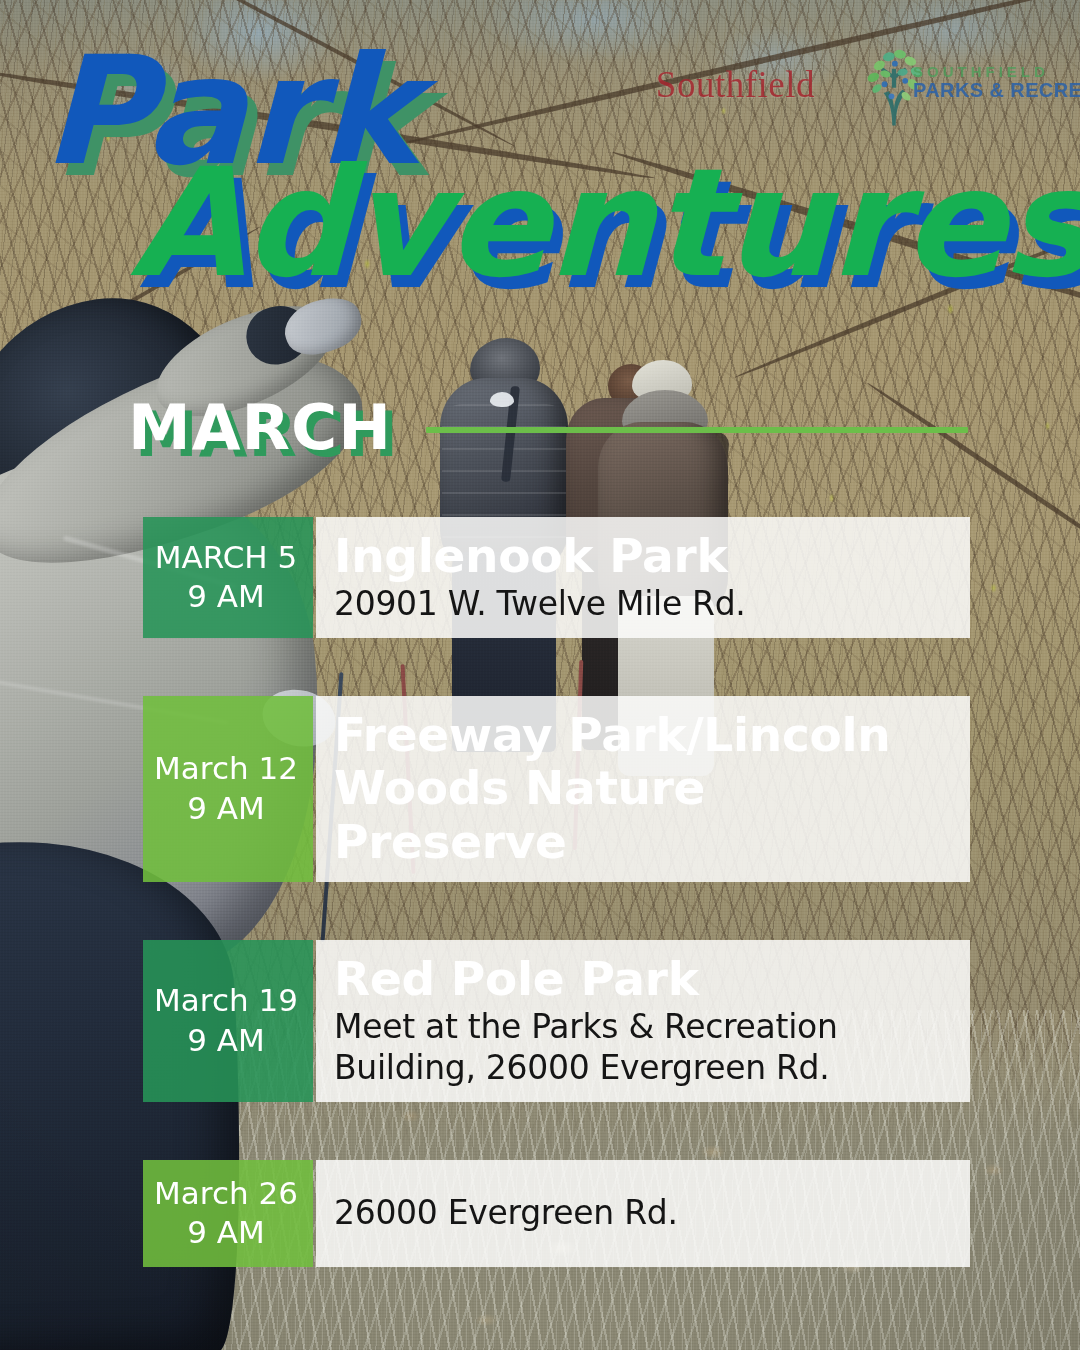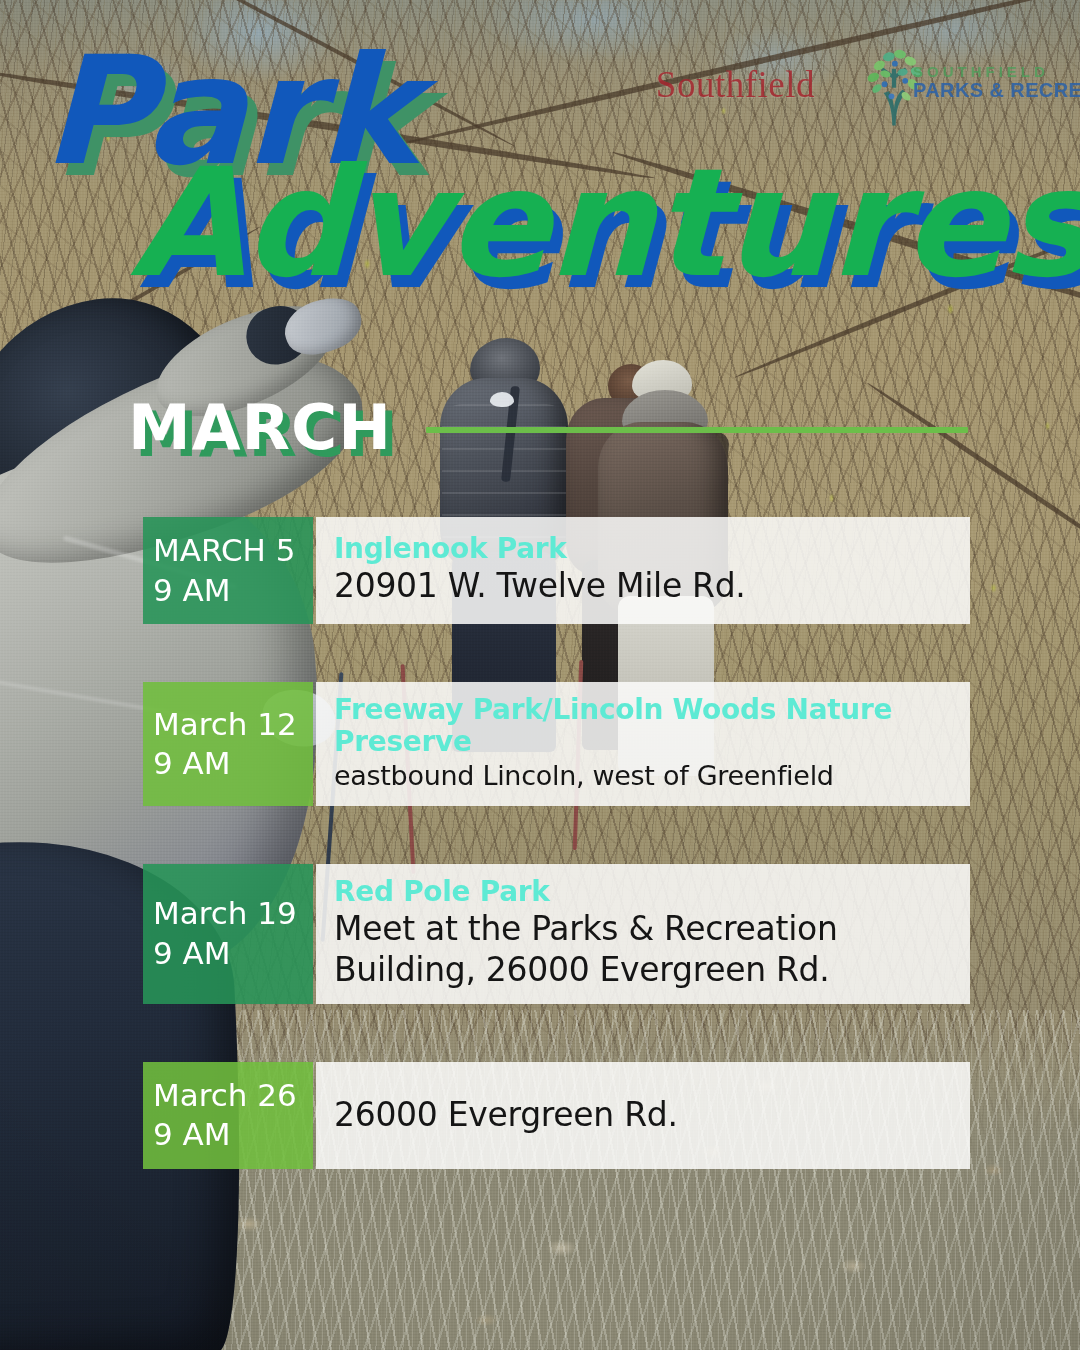--- a/index.html
+++ b/index.html
@@ -333,37 +333,37 @@
   .event{ display:flex; align-items:stretch; margin-bottom:58px; }
   .event:last-child{ margin-bottom:8px; }
 
   .ev-date{
     width:170px; flex:0 0 170px;
     display:flex; flex-direction:column; justify-content:center;
     padding:14px 14px 14px 10px;
     color:#ffffff;
     font-family:"DejaVu Sans", sans-serif;
     font-size:31px; line-height:1.28;
-    text-align:left;
+    text-align:center;
   }
   .ev-date .d-day{ display:block; }
   .ev-date .d-time{ display:block; }
   .ev-date.dark { background:rgba(39,148,88,.88); }
   .ev-date.light{ background:rgba(113,190,62,.88); }
 
   .ev-info{
     flex:1;
     background:rgba(252,252,250,.86);
     padding:12px 20px 14px 18px;
     display:flex; flex-direction:column; justify-content:center;
     margin-left:3px;
   }
   .ev-name{
     font-family:"DejaVu Sans", sans-serif;
-    font-size:28px; font-weight:bold; color:#5eead4;
+    font-size:47px; font-weight:bold; color:#ffffff;
     line-height:1.14; letter-spacing:-.3px;
   }
   .ev-addr{
     font-family:"DejaVu Sans", sans-serif;
     font-size:33px; color:#151515;
     line-height:1.18; letter-spacing:-.3px;
     margin-top:2px;
   }
   .ev-addr.small{ font-size:27px; }
 </style>
@@ -491,21 +491,20 @@
             <div class="ev-addr">20901 W. Twelve Mile Rd.</div>
           </div>
         </div>
         <div class="event">
           <div class="ev-date light">
             <span class="d-day">March 12</span>
             <span class="d-time">9 AM</span>
           </div>
           <div class="ev-info">
             <div class="ev-name">Freeway Park/Lincoln Woods Nature Preserve</div>
-            <div class="ev-addr small">eastbound Lincoln, west of Greenfield</div>
           </div>
         </div>
         <div class="event">
           <div class="ev-date dark">
             <span class="d-day">March 19</span>
             <span class="d-time">9 AM</span>
           </div>
           <div class="ev-info">
             <div class="ev-name">Red Pole Park</div>
             <div class="ev-addr">Meet at the Parks &amp; Recreation</div>

